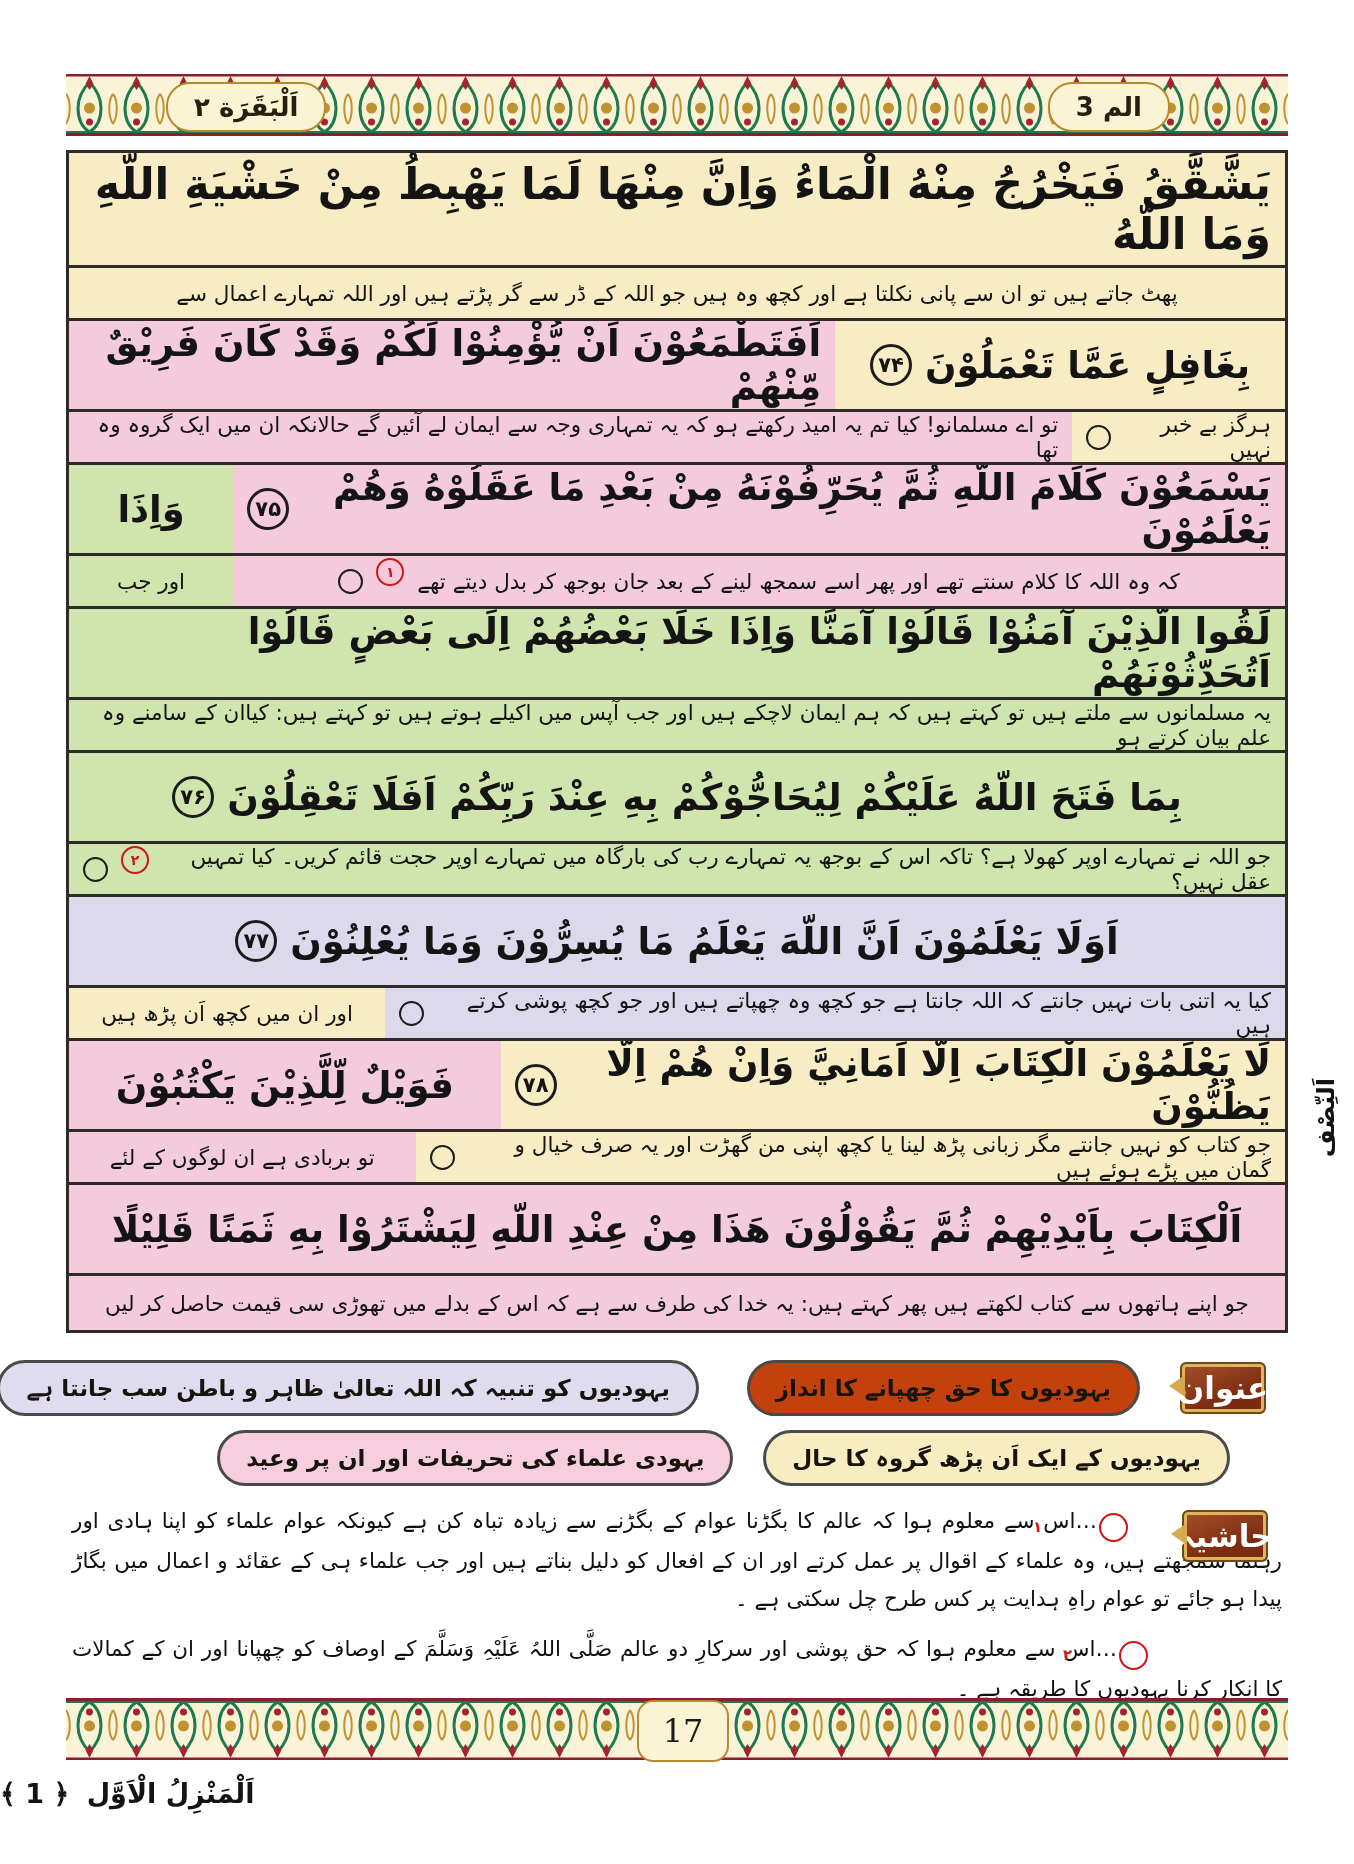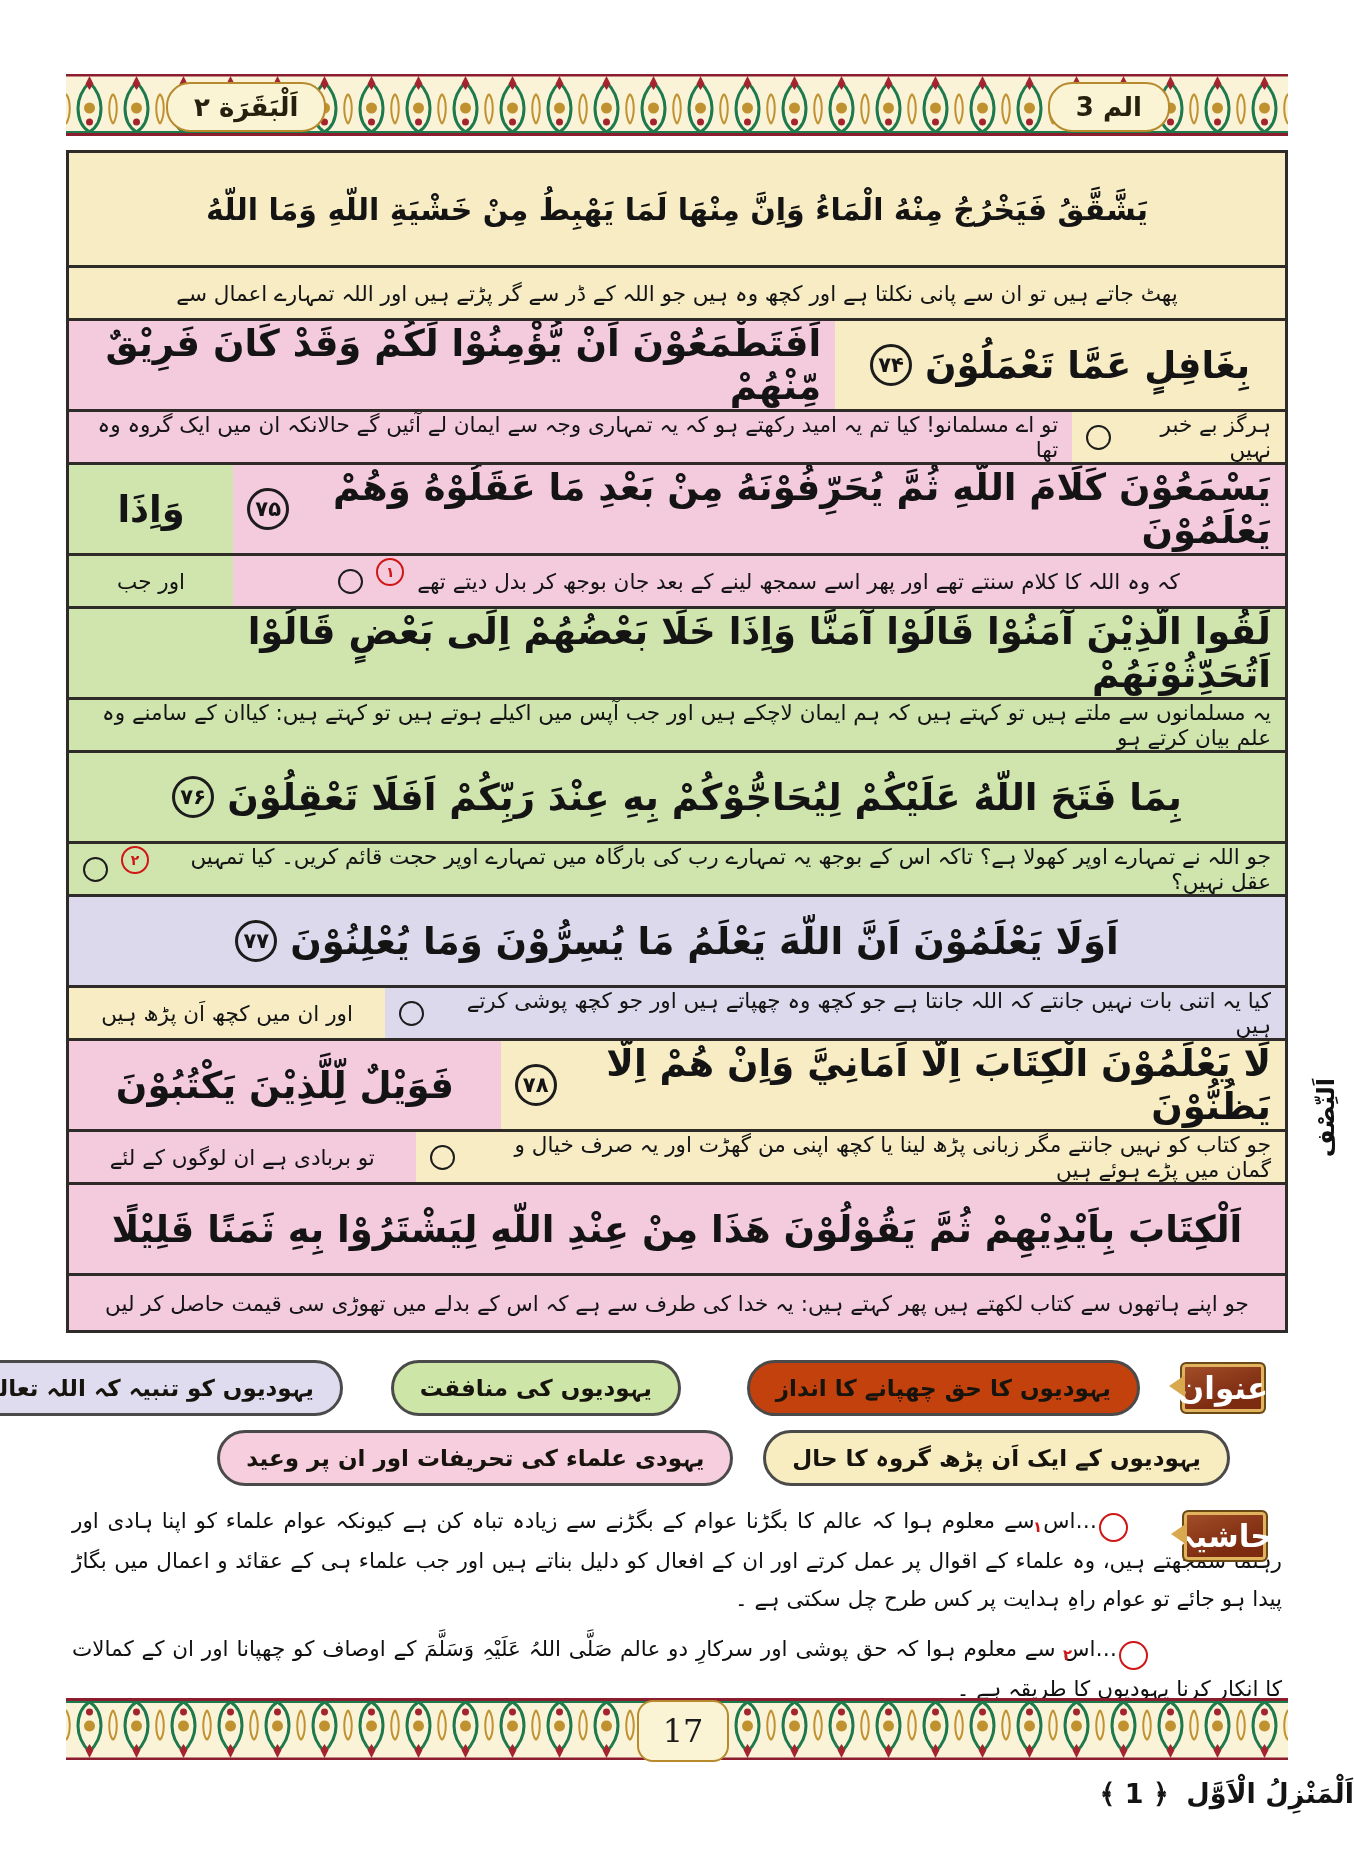--- a/index.html
+++ b/index.html
@@ -35,21 +35,21 @@
   .band + .band{border-top:3px solid #2e2b28;}
   .seg{
     display:flex;align-items:center;justify-content:center;gap:13px;
     padding:0 14px;overflow:hidden;box-sizing:border-box;min-width:0;
   }
   .h-a1{height:112px;}
   .h-a{height:88px;}
   .h-u{height:50px;}
   .h-u2{height:54px;}
   .arabic .seg{font-size:37px;font-weight:bold;letter-spacing:0;}
-  .arabic.h-a1 .seg{font-size:30px;}
+  .arabic.h-a1 .seg{font-size:43px;}
   .urdu .seg{font-size:21.5px;}
   .bg-y{background:#f7ecc3;}
   .bg-p{background:#f4cadd;}
   .bg-g{background:#d0e4ae;}
   .bg-l{background:#dcd9ec;}
   .vnum{
     width:36px;height:36px;border:3px solid #1c1c1c;border-radius:50%;
     display:inline-flex;align-items:center;justify-content:center;
     font-size:21px;font-weight:bold;flex:0 0 auto;background:transparent;line-height:1;
   }
@@ -101,21 +101,21 @@
   }
   .fn-item.first{text-indent:152px;}
   .fn-item.second{margin-top:12px;text-indent:132px;}
   .fnum{
     width:25px;height:25px;border:2px solid #d01616;color:#d01616;border-radius:50%;
     display:inline-flex;align-items:center;justify-content:center;
     font-size:15px;font-weight:bold;vertical-align:-4px;margin:0 2px;line-height:1;
   }
   
   .manzil{
-    position:absolute;left:0;top:1778px;width:100%;text-align:right;
+    position:absolute;left:0;top:1778px;width:100%;text-align:left;
     font-size:27px;font-weight:bold;color:#141414;direction:rtl;
   }
   .manzil .num{margin-right:8px;font-weight:bold;}
 </style>
 </head>
 <body>
 
 <div class="page">
 
   <div class="orn-wrap orn-top">
@@ -272,23 +272,20 @@
   <div class="margin-label">اَلنِّصْف</div>
 
   <div class="topics">
     <div class="topic-row">
       <div class="badge unwan">
         <span>عنوان</span>
       </div>
       <div class="pill t1">
         <span>یہودیوں کا حق چھپانے کا انداز</span>
       </div>
-      <div class="pill t2">
-        <span>یہودیوں کی منافقت</span>
-      </div>
       <div class="pill t3">
         <span>یہودیوں کو تنبیہ کہ اللہ تعالیٰ ظاہر و باطن سب جانتا ہے</span>
       </div>
     </div>
     <div class="topic-row second">
       <div class="pill t4">
         <span>یہودیوں کے ایک اَن پڑھ گروہ کا حال</span>
       </div>
       <div class="pill t5">
         <span>یہودی علماء کی تحریفات اور ان پر وعید</span>

